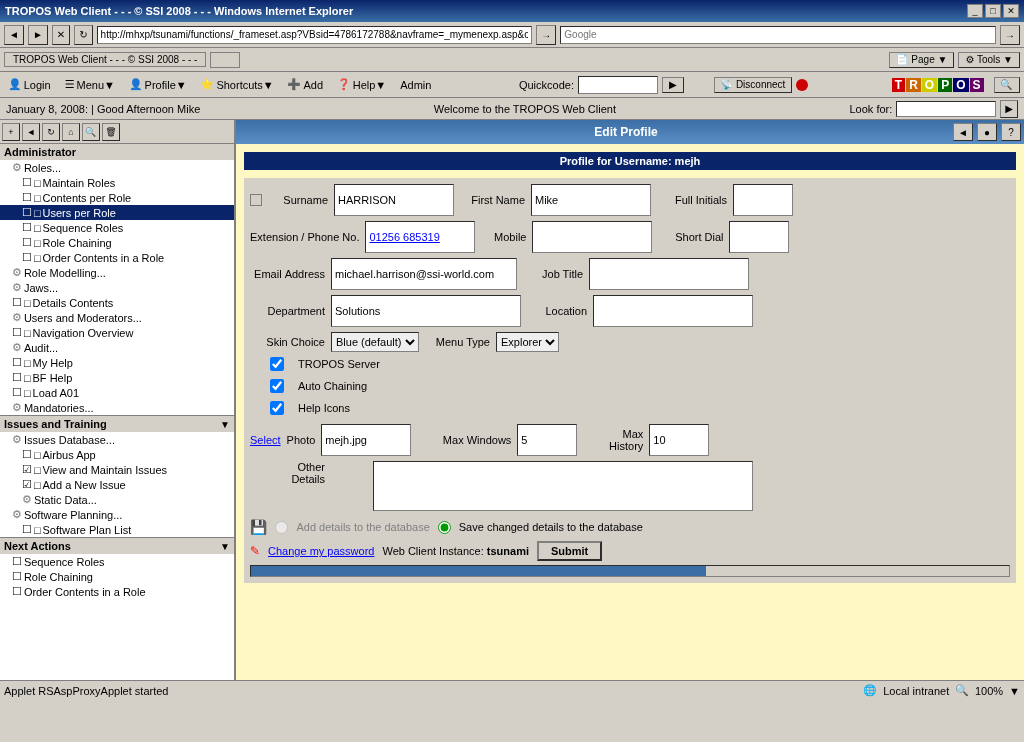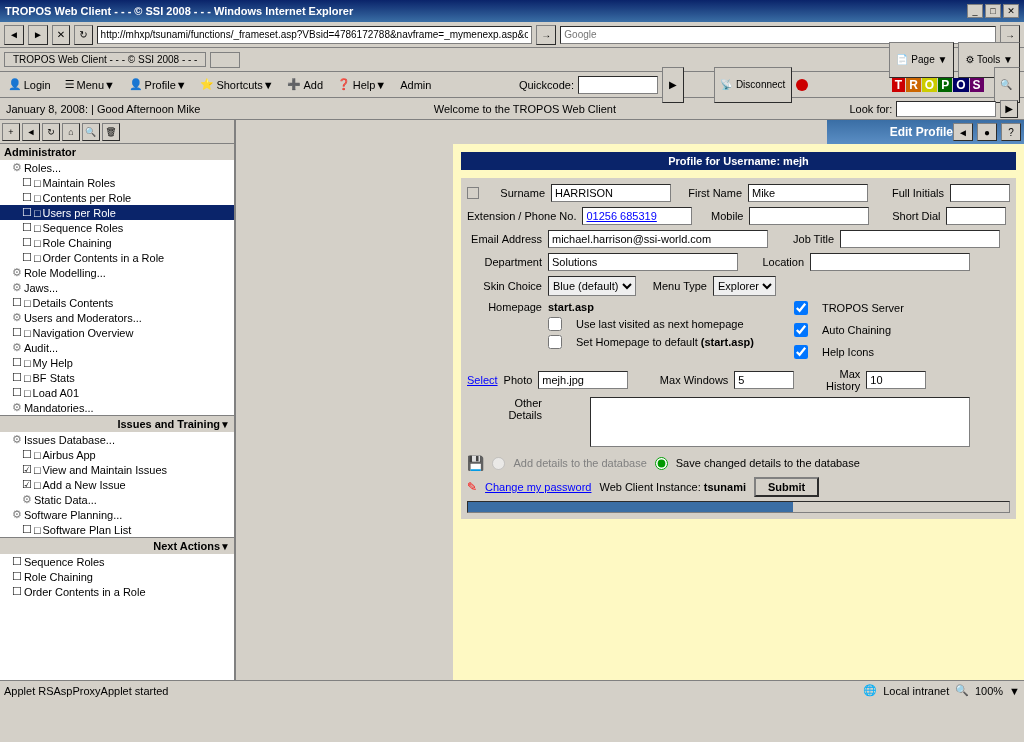--- a/index.html
+++ b/index.html
@@ -48,21 +48,21 @@
     #ie-toolbar {
       background: #d4d0c8;
       border-bottom: 1px solid #808080;
       padding: 1px 4px;
       display: flex;
       align-items: center;
       height: 24px;
       gap: 2px;
     }
     .toolbar-btn {
-      height: 36px; padding: 0 6px; font-size: 10px;
+      height: 16px; padding: 0 6px; font-size: 10px;
       background: #d4d0c8; border: 1px outset #808080; cursor: pointer;
     }
 
     
     #app-menubar {
       background: #d4d0c8;
       border-bottom: 1px solid #808080;
       padding: 2px 4px;
       display: flex;
       align-items: center;
@@ -135,31 +135,30 @@
     .tree-item.indent1 { padding-left: 12px; }
     .tree-item.indent2 { padding-left: 22px; }
     .section-header {
       background: #d4d0c8;
       font-weight: bold;
       padding: 2px 4px;
       font-size: 11px;
       border-top: 1px solid #808080;
       display: flex;
       align-items: center;
-      justify-content: flex-end;
+      justify-content: space-between;
     }
 
     
     #content-area {
       flex: 1;
       background: #d4d0c8;
       display: flex;
       flex-direction: column;
       overflow: hidden;
-      align-items: flex-end;
     }
     #content-header {
       background: linear-gradient(to bottom, #3a6ea5, #5b8ec4);
       color: white;
       text-align: center;
       padding: 3px;
       font-size: 12px;
       font-weight: bold;
       display: flex;
       align-items: center;
@@ -194,21 +193,21 @@
       gap: 6px;
     }
     .form-label {
       font-size: 11px;
       text-align: right;
       min-width: 90px;
     }
     .form-input {
       font-size: 11px;
       border: 1px inset #808080;
-      padding: 1px 3px;
+      padding: 15px 3px;
       height: 18px;
       background: white;
     }
     .form-input-med { width: 120px; }
     .form-input-small { width: 60px; }
     select.form-select {
       font-size: 11px; height: 20px; border: 1px inset #808080;
     }
     .checkbox-row {
       display: flex;
@@ -416,21 +415,21 @@
         <span>Audit...</span>
       </div>
       <div class="tree-item indent1">
         <span>☐</span>
         <span>□</span>
         <span>My Help</span>
       </div>
       <div class="tree-item indent1">
         <span>☐</span>
         <span>□</span>
-        <span>BF Stats</span>
+        <span>BF Help</span>
       </div>
       <div class="tree-item indent1">
         <span>☐</span>
         <span>□</span>
         <span>Load A01</span>
       </div>
       <div class="tree-item indent1">
         <span style="color:#808080;">⚙</span>
         <span>Mandatories...</span>
       </div>
@@ -525,21 +524,21 @@
           <label class="form-label" style="min-width:75px;text-align:right;">Extension /&nbsp;Phone No.</label>
           <input type="text" class="form-input" value="01256 685319" style="width: 110px; color: blue; text-decoration: underline; cursor: pointer;">
           <label class="form-label" style="min-width:45px;text-align:right;">Mobile</label>
           <input type="text" class="form-input form-input-med" style="">
           <label class="form-label" style="min-width:65px;text-align:right;">Short Dial</label>
           <input type="text" class="form-input form-input-small" style="">
         </div>
 
         <div class="form-row">
           <label class="form-label" style="min-width:75px;text-align:right;">Email&nbsp;Address</label>
-          <input type="text" class="form-input" value="michael.harrison@ssi-world.com" style="width: 220px;">
+          <input type="text" class="form-input" value="michael.harrison@ssi-world.com" style="width: 186px;">
           <label class="form-label" style="min-width:60px;text-align:right;">Job Title</label>
           <input type="text" class="form-input" style="width: 160px;">
         </div>
 
         <div class="form-row">
           <label class="form-label" style="min-width:75px;text-align:right;">Department</label>
           <input type="text" class="form-input" value="Solutions" style="width: 190px;">
           <label class="form-label" style="min-width:60px;text-align:right;">Location</label>
           <input type="text" class="form-input" style="width: 160px;">
         </div>
@@ -549,34 +548,20 @@
           <select class="form-select">
             <option>Blue (default)</option>
           </select>
           <label class="form-label" style="min-width:65px;text-align:right;">Menu Type</label>
           <select class="form-select">
             <option>Explorer</option>
           </select>
         </div>
 
         <div style="display:flex; gap:20px; margin-bottom:5px;">
-          <div style="display:flex; align-items:flex-start; gap:6px;">
-            <label class="form-label" style="min-width:75px;text-align:right;">Homepage</label>
-            <div>
-              <div style="font-weight:bold; margin-bottom:4px;">start.asp</div>
-              <div class="checkbox-row">
-                <input type="checkbox" style="">
-                <span>Use last visited as next homepage</span>
-              </div>
-              <div class="checkbox-row">
-                <input type="checkbox" style="">
-                <span>Set Homepage to default <strong>(start.asp)</strong></span>
-              </div>
-            </div>
-          </div>
           <div style="display:flex; flex-direction:column; gap:4px; margin-left:20px;">
             <div class="checkbox-row">
               <input type="checkbox" checked="" style="">
               <span>TROPOS Server</span>
             </div>
             <div class="checkbox-row">
               <input type="checkbox" checked="" style="">
               <span>Auto Chaining</span>
             </div>
             <div class="checkbox-row">

